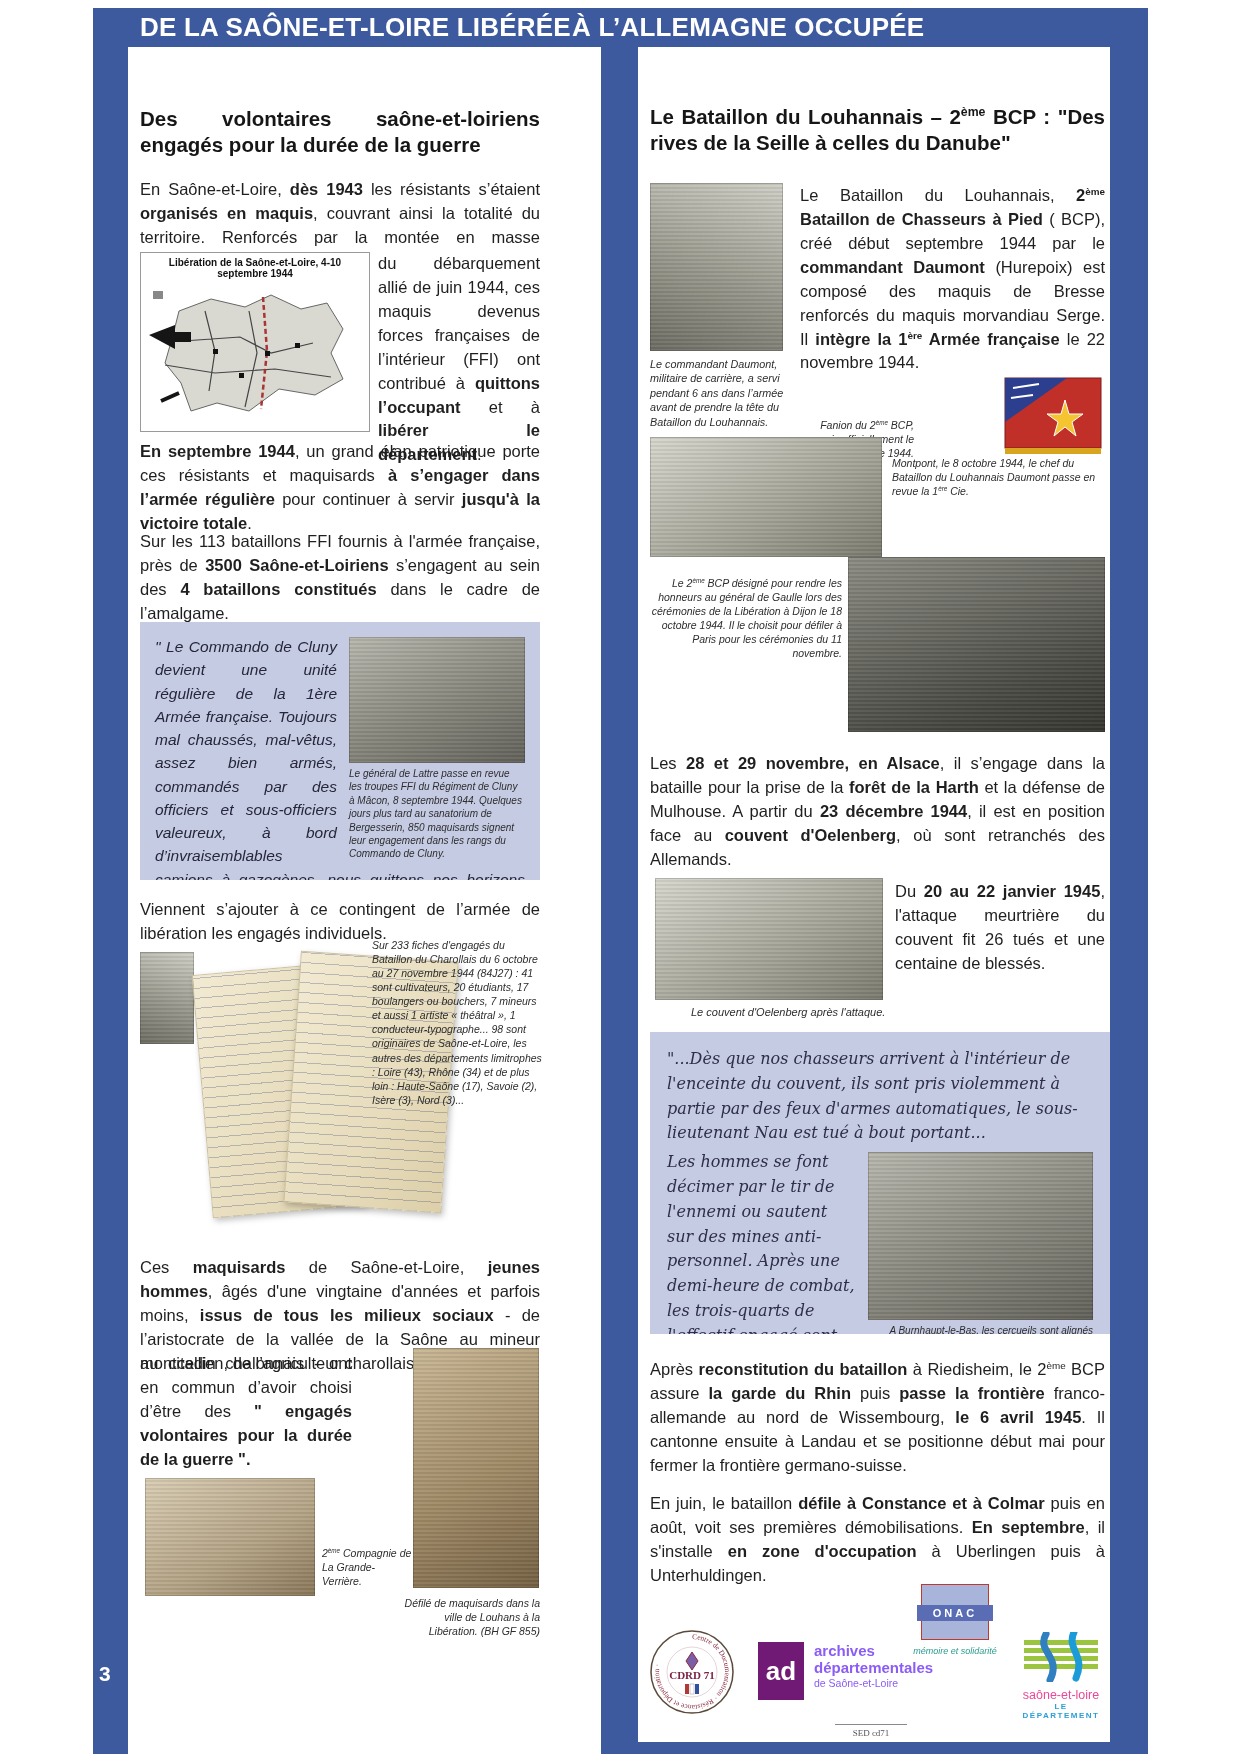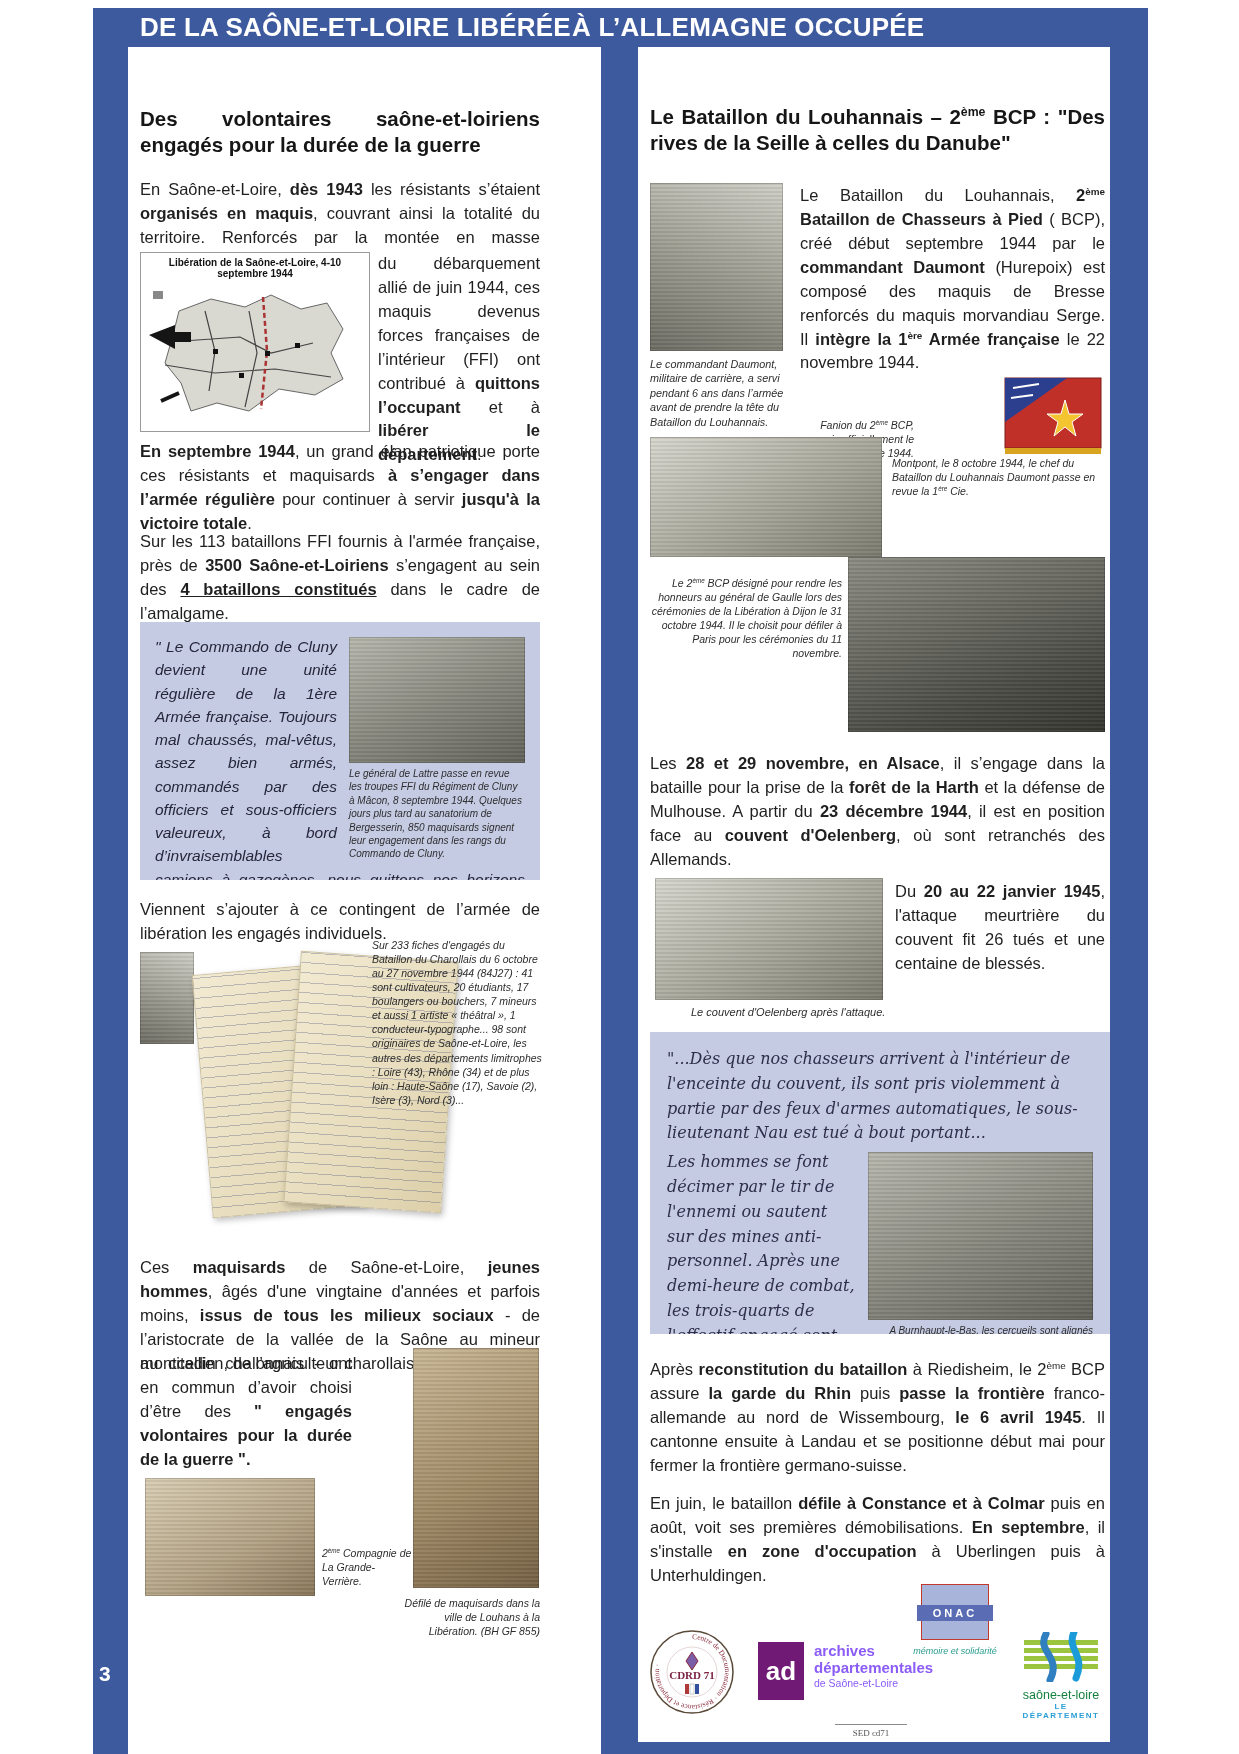--- a/index.html
+++ b/index.html
@@ -33,21 +33,21 @@
                   linear-gradient(120deg,#f2ead2,#e7dcbc 60%,#dccfa9);}
   .map{background:#fff;border:1px solid #9a9a9a;box-sizing:border-box;padding:4px 4px 2px;}
   .map-title{font-size:10px;font-weight:700;text-align:center;color:#111;margin-bottom:2px;}
   .logo-row-text{color:#8b5cf6;}
   .ad-sq{width:46px;height:58px;background:#701a75;color:#fff;display:flex;align-items:center;
          justify-content:center;font-size:26px;font-weight:700;}
   .onac-sq{width:66px;height:54px;background:#a9b4da;border:1px solid #c0392b;position:relative;}
   .onac-bar{position:absolute;top:20px;left:-5px;right:-5px;height:16px;background:#5a6db4;
             color:#fff;font-size:11px;letter-spacing:3px;text-align:center;line-height:16px;font-weight:700;}
   .onac-tag{font-size:9px;font-style:italic;color:#2a9d8f;margin-top:6px;text-align:center;white-space:nowrap;}
-  .dept-l1{font-size:12.5px;color:#15803d;text-align:center;margin-top:2px;}
+  .dept-l1{font-size:12.5px;color:#ec4899;text-align:center;margin-top:2px;}
   .dept-l2{font-size:8px;color:#2a9fd6;letter-spacing:1.5px;text-align:center;font-weight:700;}
   .sedline{position:absolute;background:#8a8a8a;height:1px;}
   .sedtext{position:absolute;font-size:9px;color:#555;text-align:center;font-family:Liberation Serif, serif;}
 </style>
 </head>
 <body>
 
 <div class="page">
 
   <div class="bar" style="left:93px;top:8px;width:1055px;height:39px;"></div>
@@ -77,21 +77,21 @@
         <rect x="120" y="70" width="5" height="5" fill="#111"></rect>
         <rect x="94" y="92" width="5" height="5" fill="#111"></rect>
         <rect x="150" y="62" width="5" height="5" fill="#111"></rect>
         <rect x="8" y="10" width="10" height="8" fill="#888"></rect>
       </svg>
     </div>
     <div class="p" style="width:162px;"><span>du débarquement allié de juin 1944, ces maquis devenus forces françaises de l’intérieur (FFI) ont contribué à </span><span style="font-weight: 700;">quittons l’occupant</span><span> et à </span><span style="font-weight: 700;">libérer le département</span><span>.</span></div>
   </div>
 
   <div class="abs p" style="left:140px;top:440px;width:400px;"><span style="font-weight: 700;">En septembre 1944</span><span>, un grand élan patriotique porte ces résistants et maquisards </span><span style="font-weight: 700;">à s’engager dans l’armée régulière</span><span> pour continuer à servir </span><span style="font-weight: 700;">jusqu'à la victoire totale</span><span>.</span></div>
-  <div class="abs p" style="left:140px;top:530px;width:400px;"><span>Sur les 113 bataillons FFI fournis à l'armée française, près de </span><span style="font-weight: 700;">3500 Saône-et-Loiriens</span><span> s’engagent au sein des </span><span style="font-weight: 700; text-decoration: underline;">4 bataillons constitués</span><span> dans le cadre de l’amalgame.</span></div>
+  <div class="abs p" style="left:140px;top:530px;width:400px;"><span>Sur les 113 bataillons FFI fournis à l'armée française, près de </span><span style="font-weight: 700;">3500 Saône-et-Loiriens</span><span> s’engagent au sein des </span><span style="font-weight: 700;">4 bataillons constitués</span><span> dans le cadre de l’amalgame.</span></div>
 
   <div class="abs qbox" style="left:140px;top:622px;width:400px;height:258px;padding:13px 15px;">
     <div style="float:right;width:176px;margin:2px 0 4px 12px;">
       <div class="ph bw-a" style="width:176px;height:126px;"></div>
       <div class="cap" style="font-size:10px;margin-top:4px;">Le général de Lattre passe en revue les troupes FFI du Régiment de Cluny à Mâcon, 8 septembre 1944. Quelques jours plus tard au sanatorium de Bergesserin, 850 maquisards signent leur engagement dans les rangs du Commando de Cluny.</div>
     </div>
     <div class="p qtext" style="font-size:15.5px;line-height:1.5;">" Le Commando de Cluny devient une unité régulière de la 1ère Armée française. Toujours mal chaussés, mal-vêtus, assez bien armés, commandés par des officiers et sous-officiers valeureux, à bord d’invraisemblables camions à gazogènes, nous quittons nos horizons familiers pour aller vivre une grande et victorieuse aventure "</div>
 
   </div>
 
@@ -121,21 +121,21 @@
     <path d="M2 2 L64 2 L2 46 Z" fill="#2c3f8f"></path>
     <path d="M10 12 l26 -4 M8 22 l22 -3" stroke="#fff" stroke-width="2"></path>
     <polygon points="62,24 66,38 80,38 69,46 73,60 62,51 51,60 55,46 44,38 58,38" fill="#f4c431" stroke="#fff" stroke-width="1"></polygon>
     <rect x="2" y="72" width="96" height="6" fill="#d9a520"></rect>
   </svg>
   <div class="abs cap" style="left:808px;top:418px;width:106px;text-align:right;font-size:10.5px;"><span>Fanion du 2</span><sup>ème</sup><span> BCP, remis officiellement le 18 novembre 1944.</span></div>
 
   <div class="ph abs bw-c" style="left:650px;top:437px;width:232px;height:120px;"></div>
   <div class="abs cap" style="left:892px;top:456px;width:214px;font-size:10.5px;"><span>Montpont, le 8 octobre 1944, le chef du Bataillon du Louhannais Daumont passe en revue la 1</span><sup>ère</sup><span> Cie.</span></div>
 
-  <div class="abs cap" style="left:650px;top:576px;width:192px;text-align:right;font-size:10.5px;"><span>Le 2</span><sup>ème</sup><span> BCP désigné pour rendre les honneurs au général de Gaulle lors des cérémonies de la Libération à Dijon le 31 octobre 1944. Il le choisit pour défiler à Paris pour les cérémonies du 11 novembre.</span></div>
+  <div class="abs cap" style="left:650px;top:576px;width:192px;text-align:right;font-size:10.5px;"><span>Le 2</span><sup>ème</sup><span> BCP désigné pour rendre les honneurs au général de Gaulle lors des cérémonies de la Libération à Dijon le 18 octobre 1944. Il le choisit pour défiler à Paris pour les cérémonies du 11 novembre.</span></div>
   <div class="ph abs bw-dark" style="left:848px;top:557px;width:257px;height:175px;"></div>
 
   <div class="abs p" style="left:650px;top:752px;width:455px;"><span>Les </span><span style="font-weight: 700;">28 et 29 novembre, en Alsace</span><span>, il s’engage dans la bataille pour la prise de la </span><span style="font-weight: 700;">forêt de la Harth</span><span> et la défense de Mulhouse. A partir du </span><span style="font-weight: 700;">23 décembre 1944</span><span>, il est en position face au </span><span style="font-weight: 700;">couvent d'Oelenberg</span><span>, où sont retranchés des Allemands.</span></div>
 
   <div class="ph abs bw-c" style="left:655px;top:878px;width:228px;height:122px;"></div>
   <div class="abs cap" style="left:655px;top:1005px;width:280px;font-size:11px;margin-left:36px;">Le couvent d'Oelenberg après l'attaque.</div>
   <div class="abs p" style="left:895px;top:880px;width:210px;"><span>Du </span><span style="font-weight: 700;">20 au 22 janvier 1945</span><span>, l'attaque meurtrière du couvent fit 26 tués et une centaine de blessés.</span></div>
 
   <div class="abs qbox" style="left:650px;top:1032px;width:460px;height:302px;padding:15px 17px;">
     <div class="script">"...Dès que nos chasseurs arrivent à l'intérieur de l'enceinte du couvent, ils sont pris violemment à partie par des feux d'armes automatiques, le sous-lieutenant Nau est tué à bout portant...</div>

